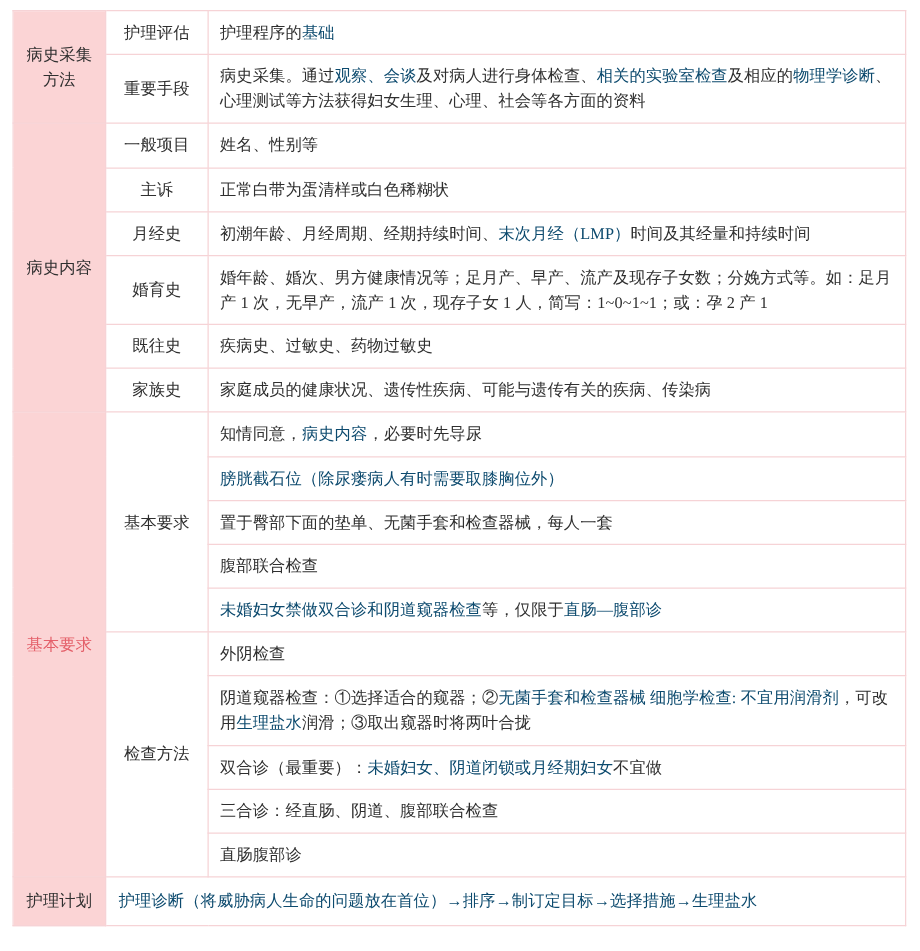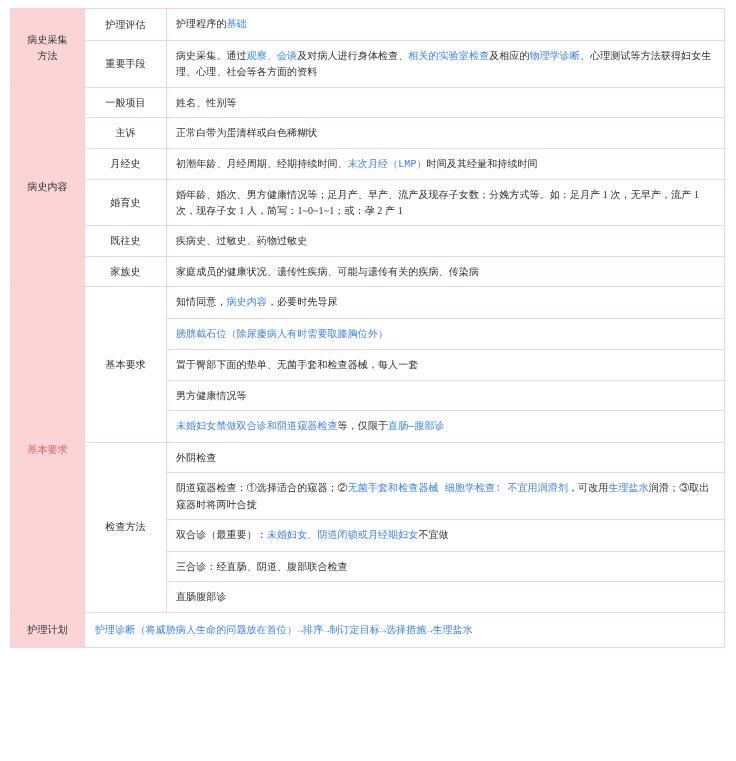--- a/index.html
+++ b/index.html
@@ -27,21 +27,21 @@
     width: 714px;
     border-collapse: collapse;
     table-layout: fixed;
     border: 1px solid #f3c8cb;
   }
 
   table.ref-table td {
     border: 1px solid #f6d3d6;
     vertical-align: middle;
     padding: 7px 9px;
-    font-size: 10px;
+    font-size: 13px;
     line-height: 1.55;
     color: #2f2f2f;
     letter-spacing: 0.1px;
   }
 
   
   col.c1 { width: 74px; }
   col.c2 { width: 82px; }
   col.c3 { width: 558px; }
 
@@ -66,22 +66,21 @@
   }
   td.body {
     text-align: left;
     background: #ffffff;
   }
   td.body.plan {
     padding: 9px 10px;
   }
 
   .hl {
-    color: #3b82f6;
-    font-family: Liberation Mono, monospace;
+    color: #0c4a6e;
   }
 </style>
 </head>
 <body>
 
 <div class="table-wrap">
   <table class="ref-table">
     <colgroup>
       <col class="c1">
       <col class="c2">
@@ -127,21 +126,21 @@
           <td class="sub" rowspan="5">基本要求</td>
           <td class="body">知情同意，<span class="hl">病史内容</span>，必要时先导尿</td>
         </tr>
         <tr>
           <td class="body"><span class="hl">膀胱截石位（除尿瘘病人有时需要取膝胸位外）</span></td>
         </tr>
         <tr>
           <td class="body">置于臀部下面的垫单、无菌手套和检查器械，每人一套</td>
         </tr>
         <tr>
-          <td class="body">男方健康情况等</td>
+          <td class="body">腹部联合检查</td>
         </tr>
         <tr>
           <td class="body"><span class="hl">未婚妇女禁做双合诊和阴道窥器检查</span>等，仅限于<span class="hl">直肠—腹部诊</span></td>
         </tr>
         <tr>
           <td class="sub" rowspan="5">检查方法</td>
           <td class="body">外阴检查</td>
         </tr>
         <tr>
           <td class="body">阴道窥器检查：①选择适合的窥器；②<span class="hl">无菌手套和检查器械 细胞学检查: 不宜用润滑剂</span>，可改用<span class="hl">生理盐水</span>润滑；③取出窥器时将两叶合拢</td>

